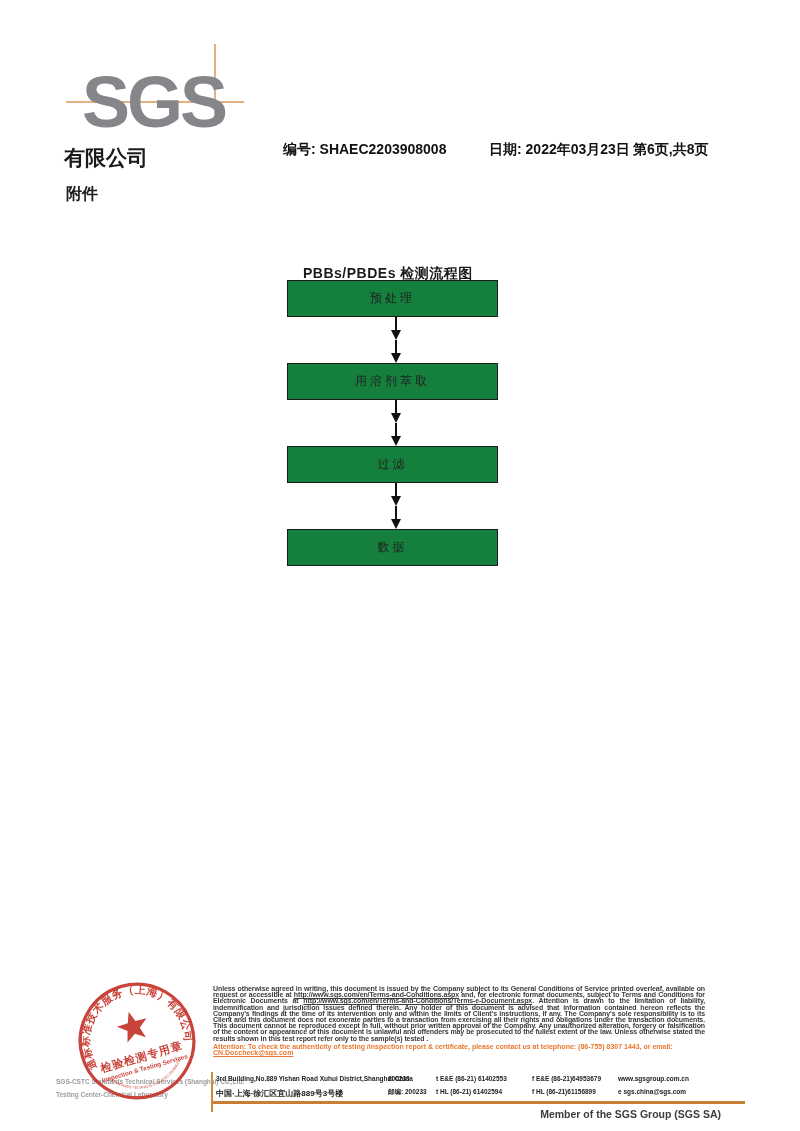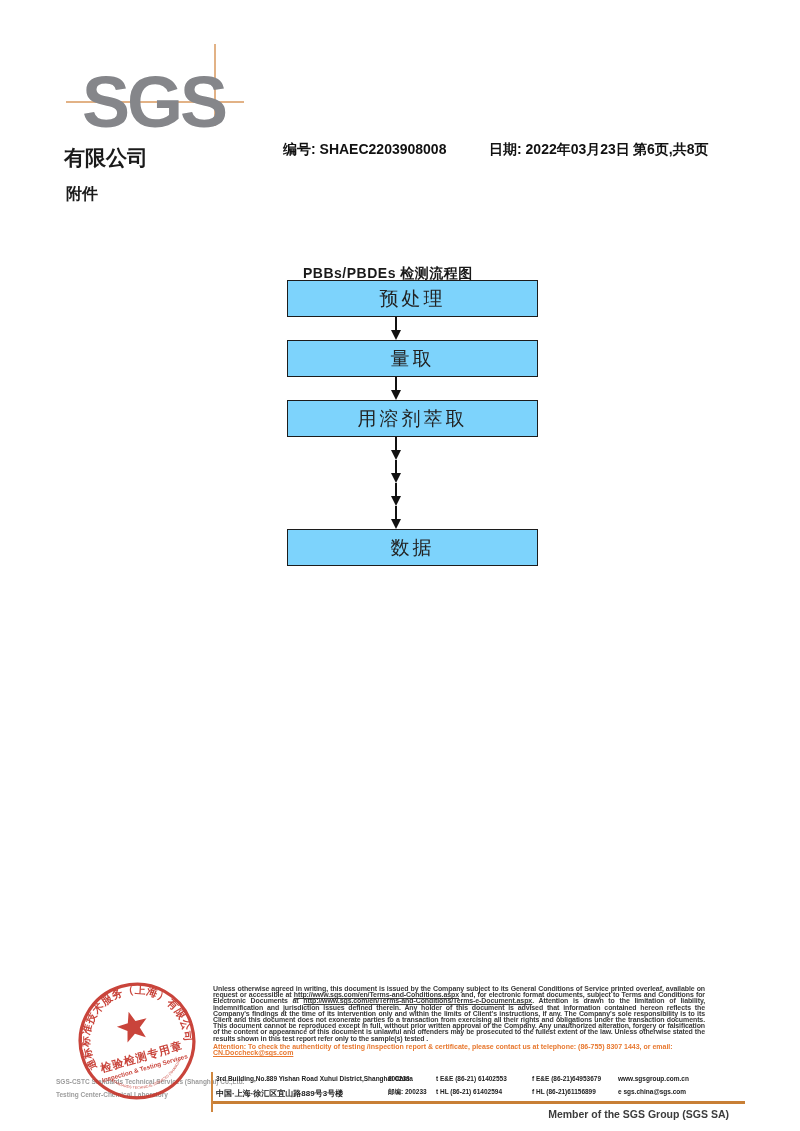--- a/index.html
+++ b/index.html
@@ -23,24 +23,24 @@
   .hmeta { position:absolute; top:141px; font-size:14px; font-weight:700; color:#111; white-space:nowrap; }
   .h-no   { left:283px; }
   .h-date { left:489px; }
   .h-page { left:633px; }
   .attachment { position:absolute; left:66px; top:184px; font-size:16px; font-weight:bold; }
 
   
   .flow-title { position:absolute; left:303px; top:217px; font-size:14px; font-weight:bold; letter-spacing:0.5px;margin-top:48px; }
   .flowchart { position:absolute; left:287px; top:280px; width:217px; }
   .flow-box {
-    width:251px; height:37px; border:1px solid #1c1c1c; background:#7dd3fc;
+    width:211px; height:37px; border:1px solid #1c1c1c; background:#15803d;
     display:flex; align-items:center; justify-content:center;
     font-family:"DejaVu Serif","Liberation Serif",serif;
-    font-size:19px; letter-spacing:3px; color:#222;
+    font-size:12px; letter-spacing:3px; color:#222;
   }
   .flow-arrow { position:relative; width:100%; height:23px; }
   .flow-arrow::before {
     content:""; position:absolute; left:50%; top:0; width:2px; height:14px;
     background:#111; transform:translateX(-50%);
   }
   .flow-arrow::after {
     content:""; position:absolute; left:50%; top:13px; width:0; height:0;
     border-left:5px solid transparent; border-right:5px solid transparent;
     border-top:10px solid #111; transform:translateX(-50%);
@@ -71,21 +71,21 @@
   .addr-vline { position:absolute; left:211px; top:1072px; width:2px; height:40px; background:#d0873f; }
   .addr-block { position:absolute; left:216px; top:1075px; width:488px; }
   .addr-row { display:flex; align-items:flex-start; height:13px; white-space:nowrap; }
   .addr-street { width:172px; font-size:6.5px; font-weight:bold; color:#222; }
   .addr-street.cn { font-size:8px; }
   .addr-zip { width:48px; font-size:6.5px; font-weight:bold; color:#222; }
   .addr-tel { width:96px; font-size:6.5px; font-weight:bold; color:#222; }
   .addr-fax { width:86px; font-size:6.5px; font-weight:bold; color:#222; }
   .addr-web { width:86px; font-size:6.5px; font-weight:bold; color:#222; }
   .footer-hline { position:absolute; left:213px; top:1101px; width:532px; height:2.5px; background:#c87f35; }
-  .member-line { position:absolute; right:71px; top:1108px; font-size:10.5px; font-weight:bold; color:#3c3c3c; }
+  .member-line { position:absolute; right:79px; top:1108px; font-size:10.5px; font-weight:bold; color:#3c3c3c; }
 </style>
 </head>
 <body>
 
 <div>
   <div class="logo-hline"></div>
   <div class="logo-vline"></div>
   <div class="logo-text">SGS</div>
 </div>
 
@@ -100,29 +100,29 @@
 </div>
 <div class="hmeta h-page">第6页,共8页</div>
 <div class="attachment">附件</div>
 
 <div class="flow-title">PBBs/PBDEs 检测流程图</div>
 <div class="flowchart">
   <div class="flow-box">
       <span>预处理</span>
     </div>
   <div class="flow-arrow"></div>
-  <div class="flow-box">
-      <span>量取</span>
-    </div>
   <div class="flow-arrow"></div>
   <div class="flow-box">
       <span>用溶剂萃取</span>
     </div>
   <div class="flow-arrow"></div>
   <div class="flow-arrow"></div>
+  <div class="flow-box">
+      <span>过滤</span>
+    </div>
   <div class="flow-arrow"></div>
   <div class="flow-arrow"></div>
   <div class="flow-box">
       <span>数据</span>
     </div>
 </div>
 
 <div class="company-gray cg1">SGS-CSTC Standards Technical Services (Shanghai) Co.,Ltd.</div>
 <div class="company-gray cg2">Testing Center-Chemical Laboratory</div>
 

